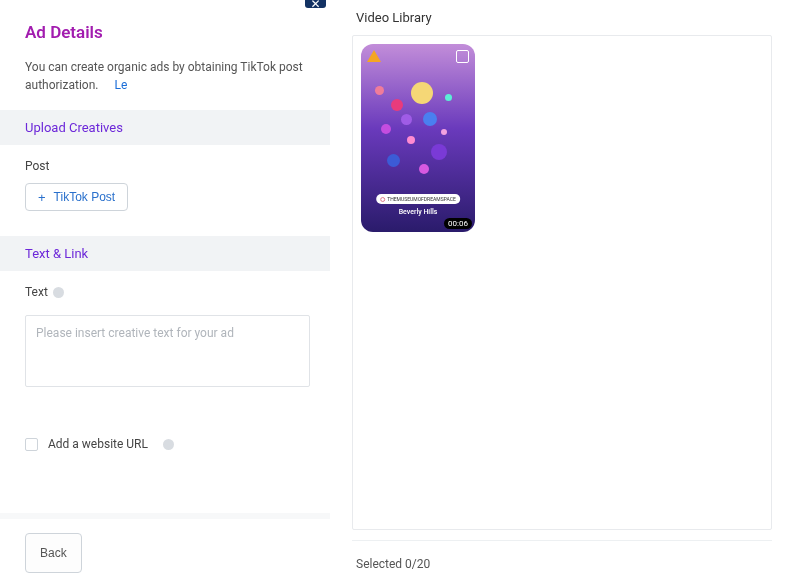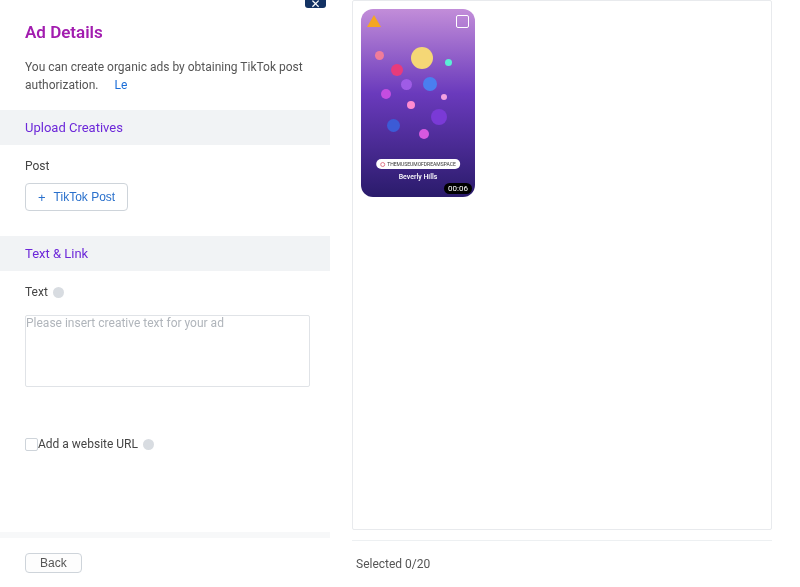--- a/index.html
+++ b/index.html
@@ -95,20 +95,21 @@
     .plus {
       color: #2970cc;
       font-size: 13px;
       font-weight: 400;
     }
     .text-area {
       border: 1px solid #e0e3e7;
       border-radius: 2px;
       width: 285px;
       height: 72px;
+      padding: 10px;
       font-family: inherit;
       font-size: 12px;
       color: #333;
       resize: none;
       margin-top: 6px;
     }
     .text-area::placeholder {
       color: #b0b5bb;
     }
     .info-icon {
@@ -118,20 +119,21 @@
       border-radius: 50%;
       background: #d8dce1;
       margin-left: 5px;
     }
     .checkbox-row {
       display: flex;
       align-items: center;
       margin-top: 46px;
       font-size: 12px;
       color: #444;
+      gap: 10px;
     }
     .checkbox {
       width: 13px;
       height: 13px;
       border: 1px solid #ced4da;
       border-radius: 2px;
       cursor: pointer;
       background: #fff;
     }
     .footer-left {
@@ -140,21 +142,21 @@
       left: 0;
       width: 330px;
       border-top: 6px solid #f7f8f9;
       padding: 14px 25px;
       background: #fff;
     }
     .back-btn {
       border: 1px solid #ced4da;
       border-radius: 4px;
       background: #fdfdfd;
-      padding: 2px 14px;
+      padding: 12px 14px;
       font-size: 12px;
       color: #555;
       cursor: pointer;
     }
     .right-panel {
       position: absolute;
       left: 352px;
       top: 0;
       width: 420px;
       height: 100%;
@@ -297,20 +299,21 @@
       <span class="info-icon"></span>
     </div>
   </div>
 
   <div class="footer-left">
     <button class="back-btn">Back</button>
   </div>
 </div>
 
 <div class="right-panel">
+  <div class="rp-title">Video Library</div>
 
   <div class="video-grid-container">
     <div class="video-card">
       <span class="confetti" style="width:22px;height:22px;background:#f5d776;left:50px;top:38px;"></span>
       <span class="confetti" style="width:12px;height:12px;background:#e83b7c;left:30px;top:55px;"></span>
       <span class="confetti" style="width:14px;height:14px;background:#4a7ff0;left:62px;top:68px;"></span>
       <span class="confetti" style="width:10px;height:10px;background:#c44de0;left:20px;top:80px;"></span>
       <span class="confetti" style="width:8px;height:8px;background:#ff8bd1;left:46px;top:92px;"></span>
       <span class="confetti" style="width:16px;height:16px;background:#7a3ad6;left:70px;top:100px;"></span>
       <span class="confetti" style="width:9px;height:9px;background:#f07c9a;left:14px;top:42px;"></span>

